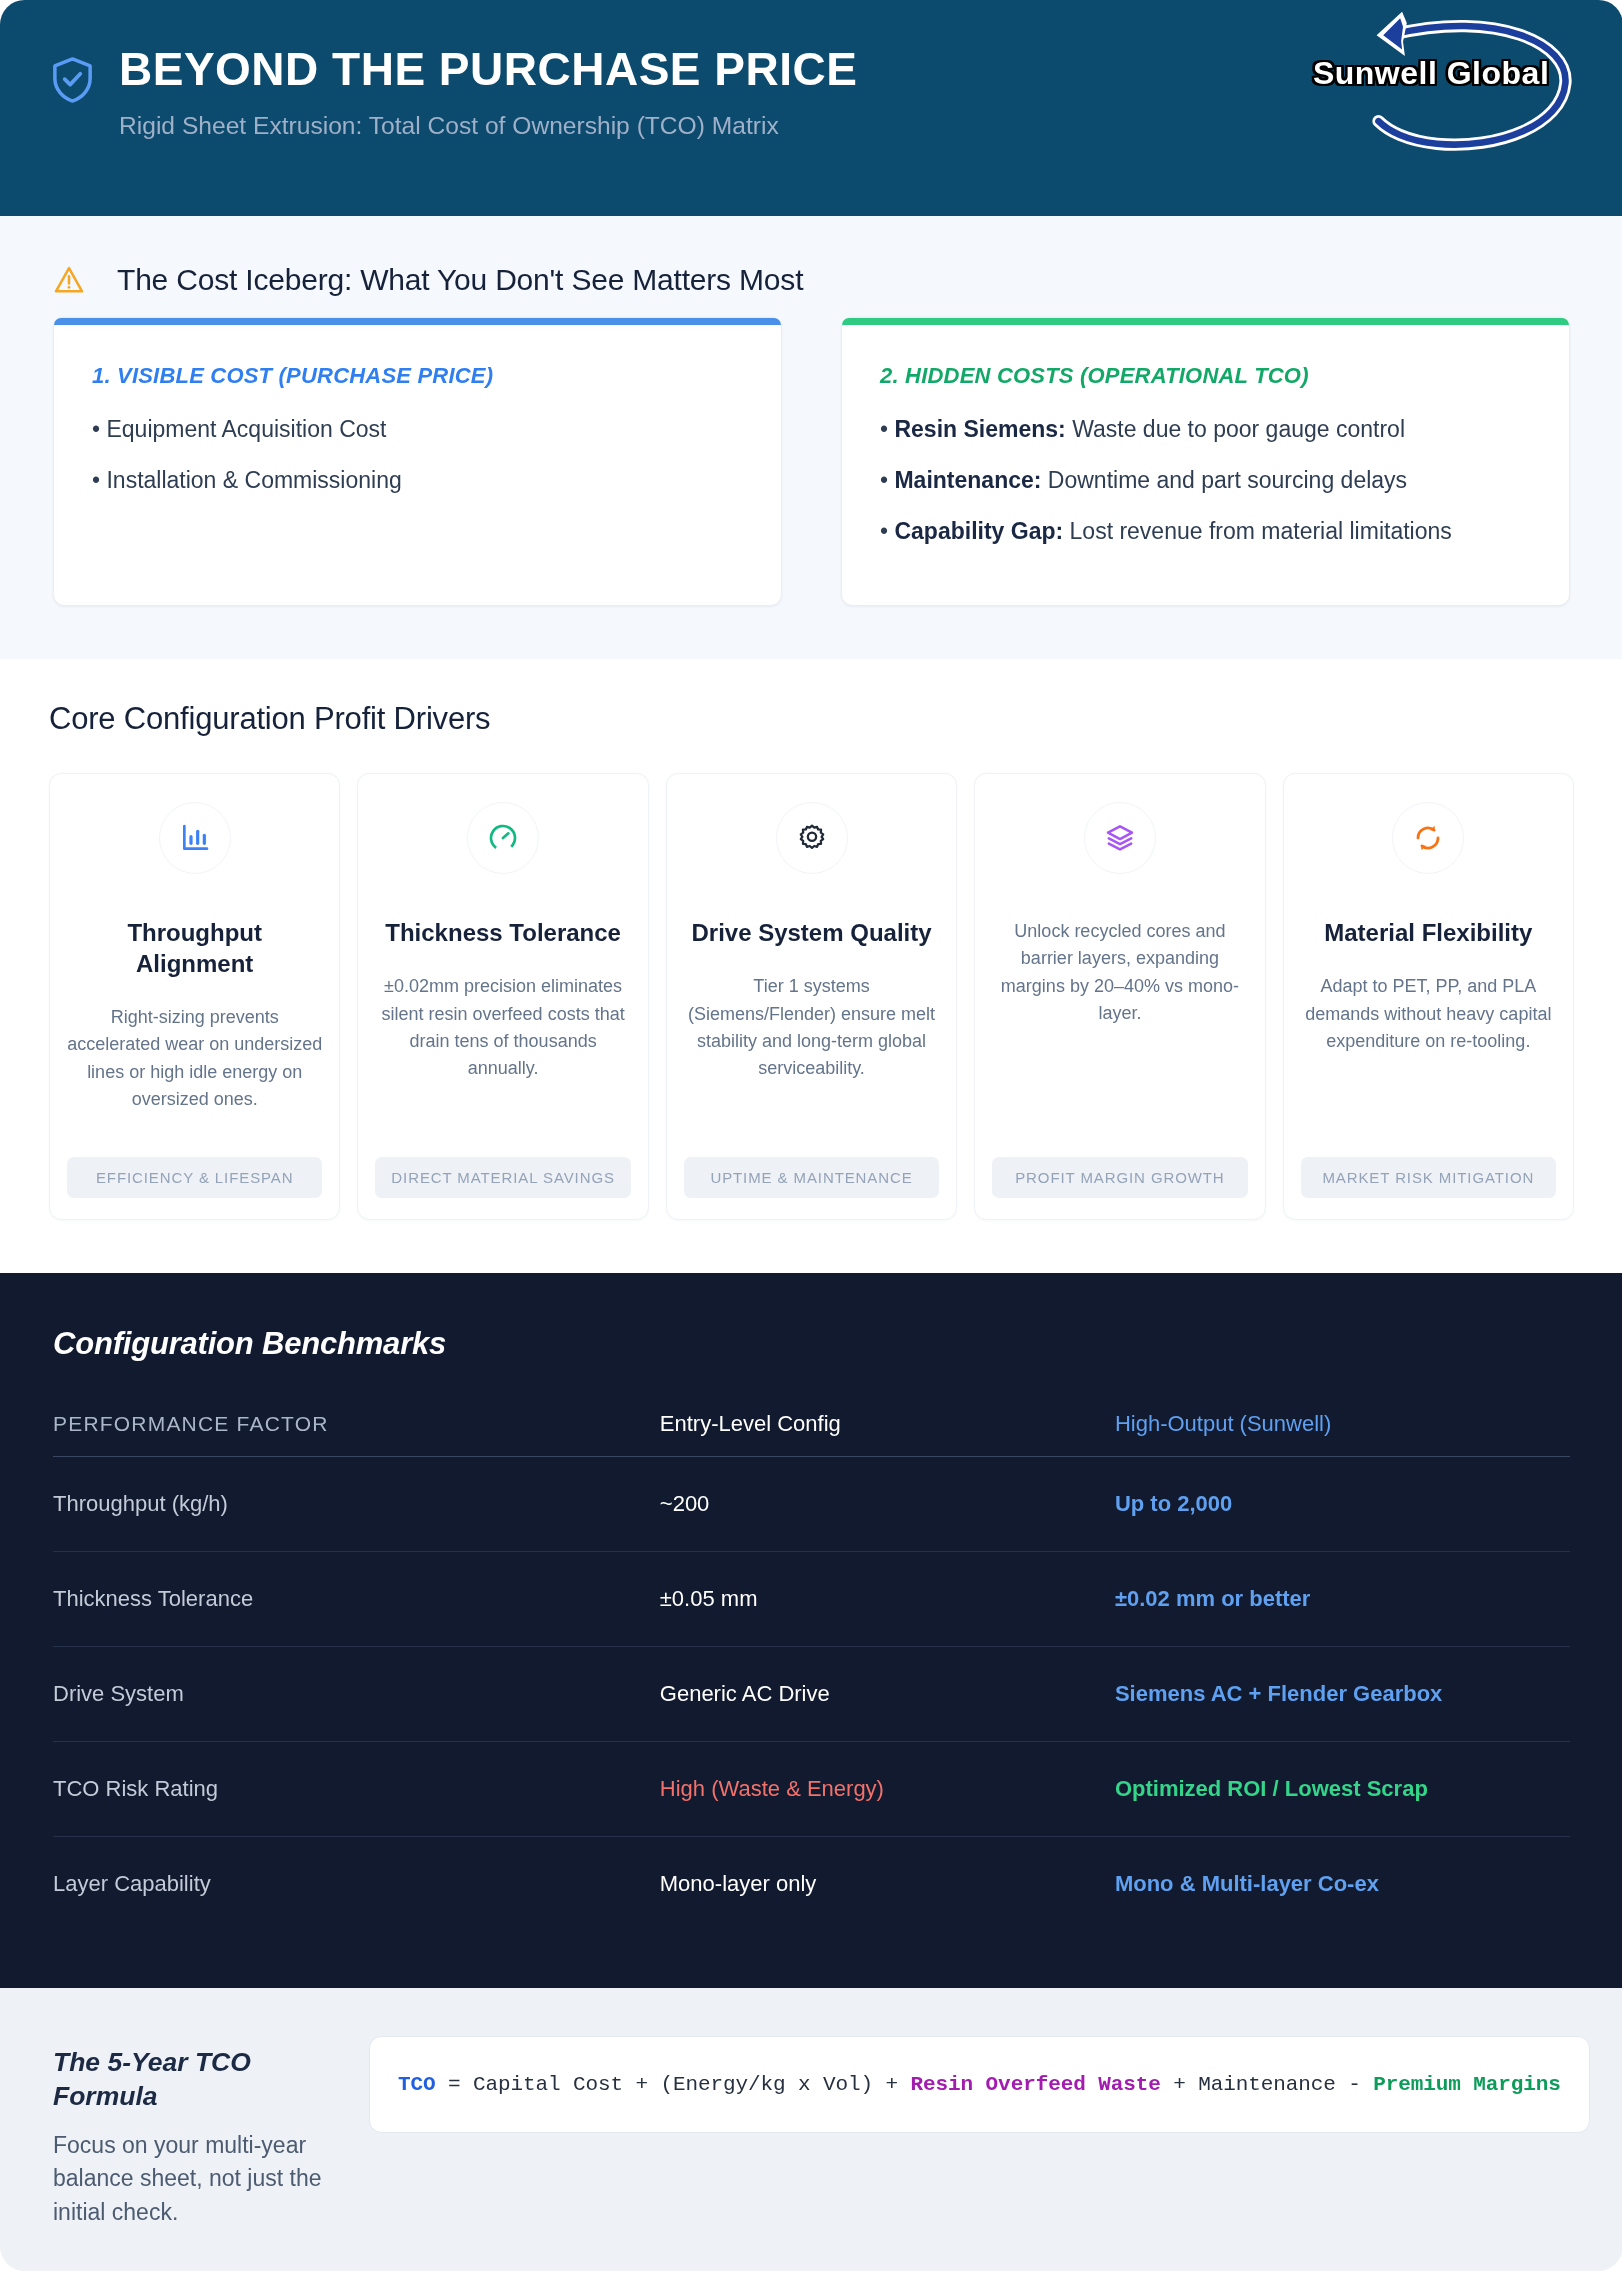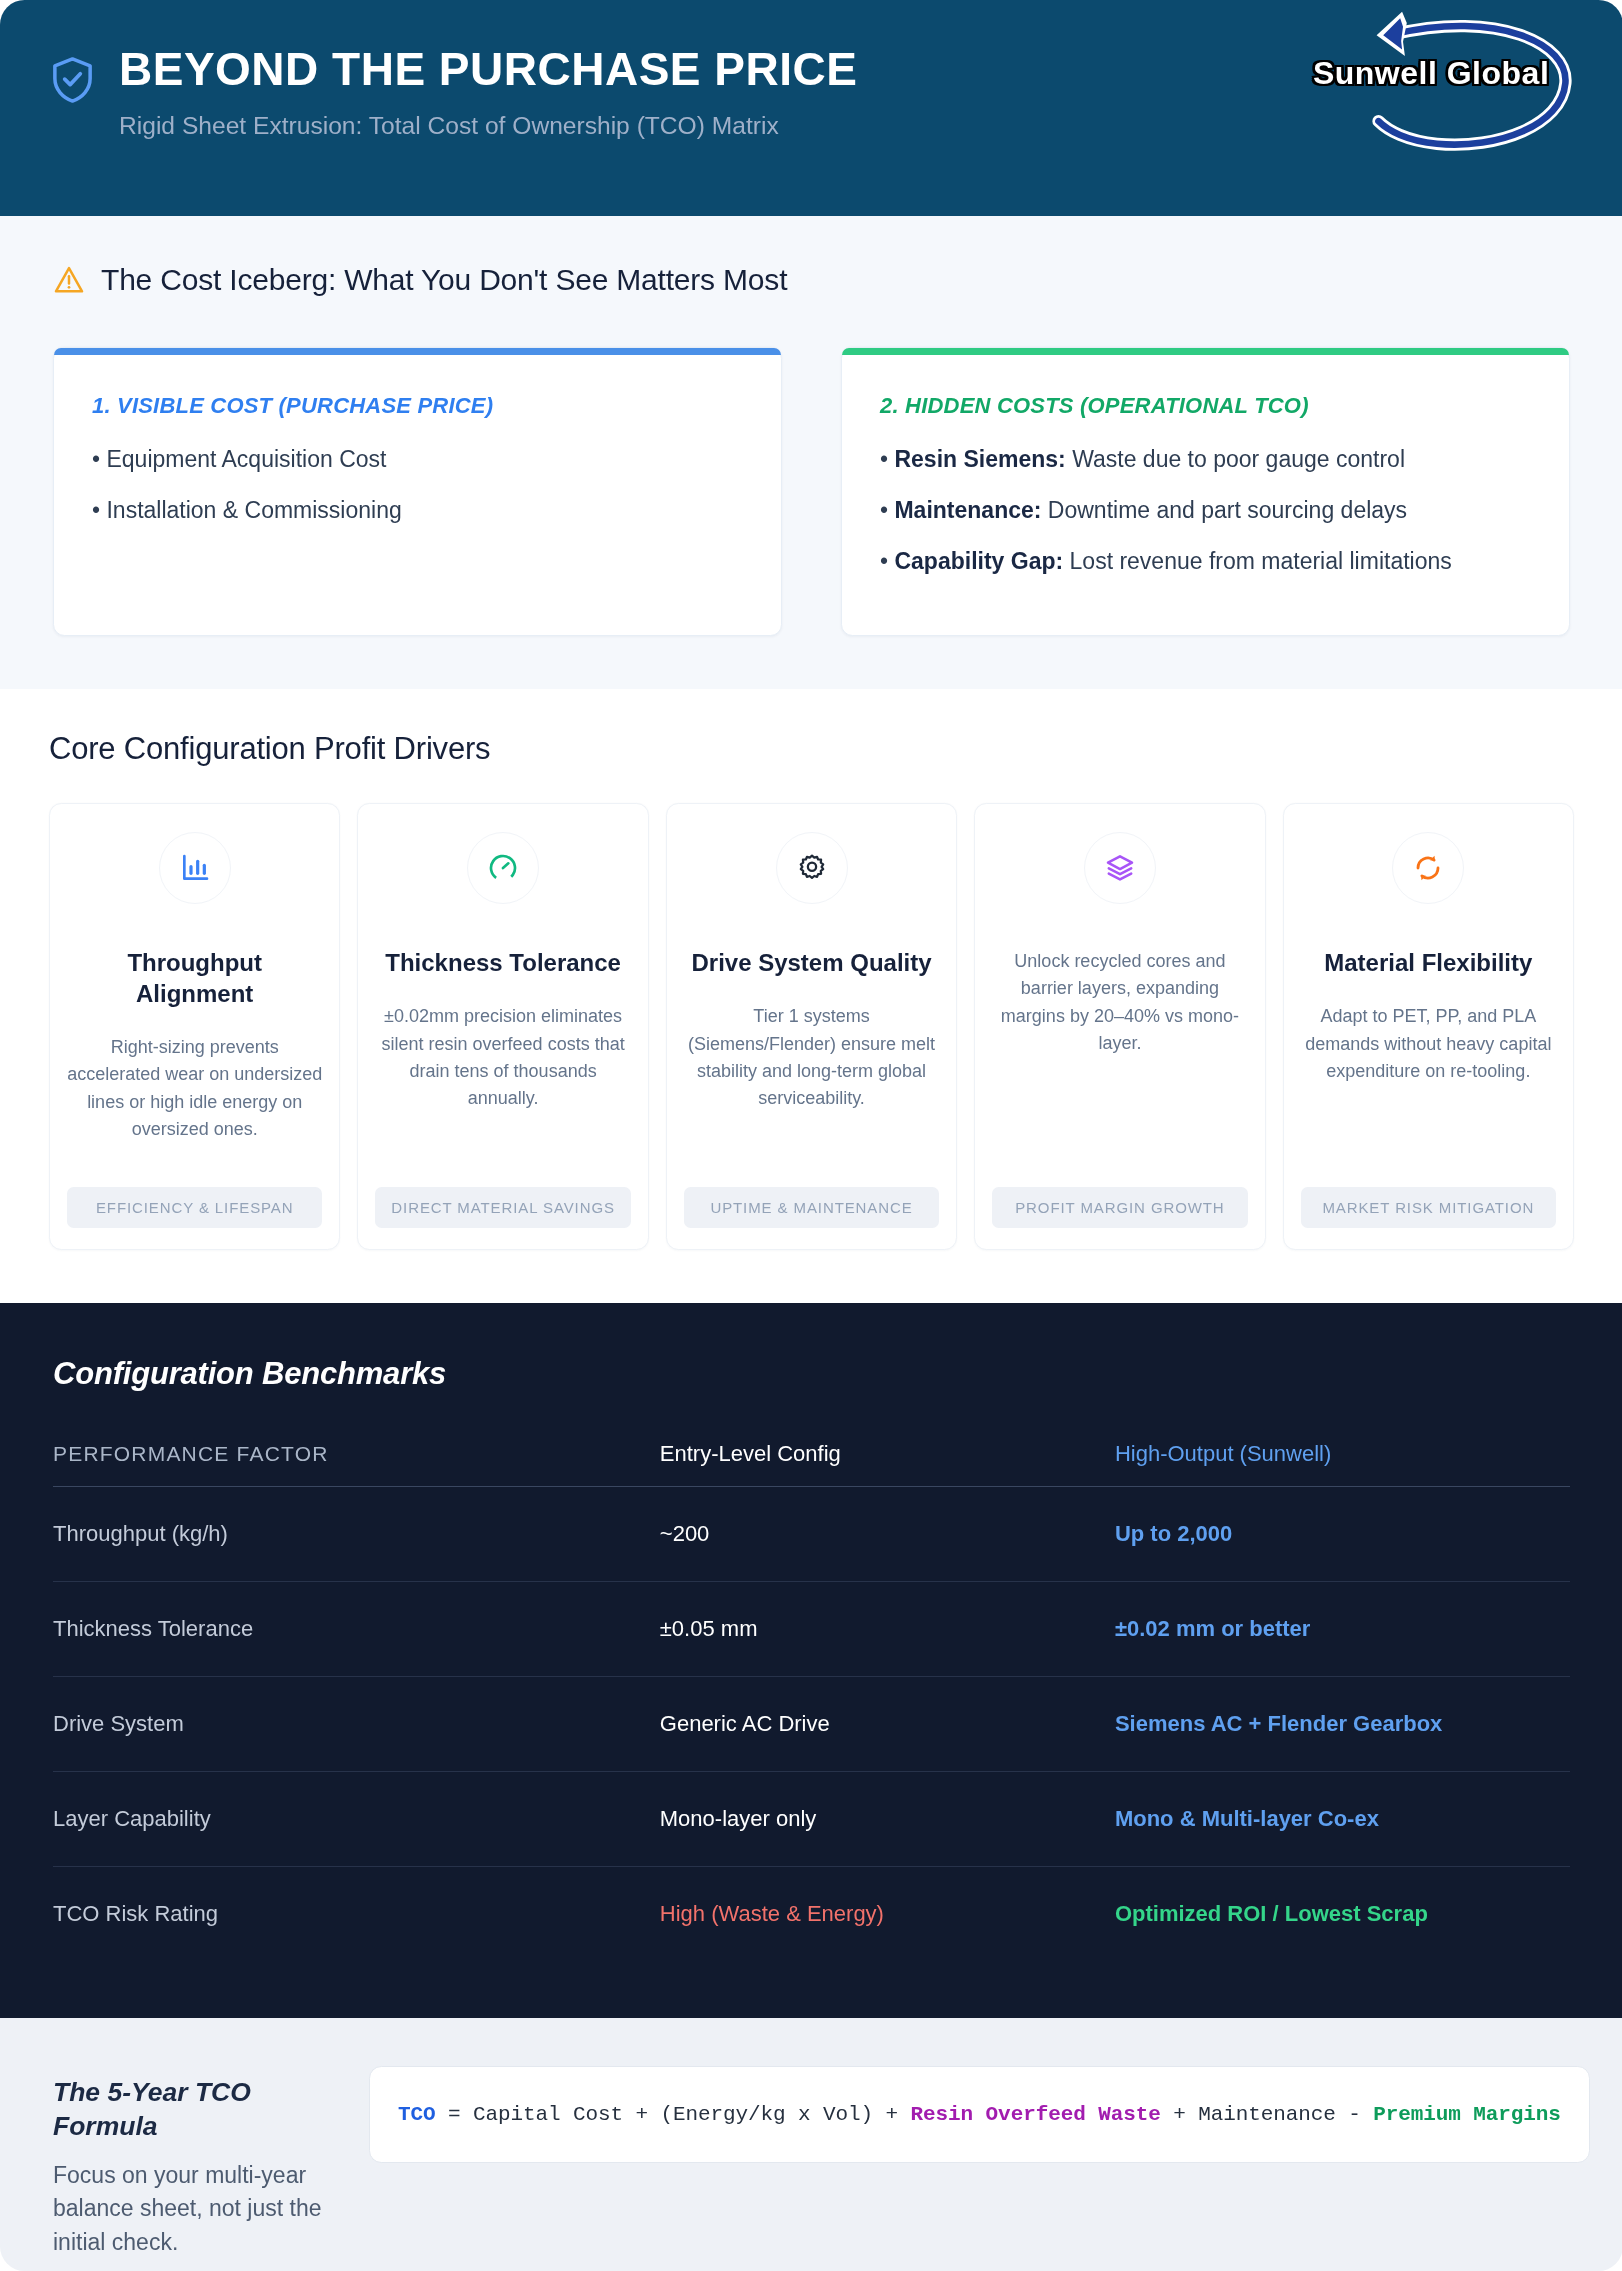--- a/index.html
+++ b/index.html
@@ -71,22 +71,22 @@
   }
 
   
   .iceberg {
     background: #f5f8fc;
     padding: 47px 53px 53px 53px;
   }
   .sec-head {
     display: flex;
     align-items: center;
-    gap: 16px;
-    margin-bottom: 50px;
+    gap: 32px;
+    margin-bottom: 20px;
   }
   .warn-icon { width: 32px; height: 30px; flex: 0 0 auto; }
   .sec-head-title {
     font-size: 30px;
     color: #16213a;
     font-weight: normal;
     letter-spacing: -0.2px;
   }
   .cards-2 { display: flex; gap: 59px; }
   .cost-card {
@@ -424,28 +424,28 @@
           <td class="td-factor">Thickness Tolerance</td>
           <td class="td-entry">±0.05 mm</td>
           <td class="td-high">±0.02 mm or better</td>
         </tr>
         <tr>
           <td class="td-factor">Drive System</td>
           <td class="td-entry">Generic AC Drive</td>
           <td class="td-high">Siemens AC + Flender Gearbox</td>
         </tr>
         <tr>
+          <td class="td-factor">TCO Risk Rating</td>
+          <td class="td-entry risk">High (Waste &amp; Energy)</td>
+          <td class="td-high risk">Optimized ROI / Lowest Scrap</td>
+        </tr>
+        <tr>
           <td class="td-factor">Layer Capability</td>
           <td class="td-entry">Mono-layer only</td>
           <td class="td-high">Mono &amp; Multi-layer Co-ex</td>
-        </tr>
-        <tr>
-          <td class="td-factor">TCO Risk Rating</td>
-          <td class="td-entry risk">High (Waste &amp; Energy)</td>
-          <td class="td-high risk">Optimized ROI / Lowest Scrap</td>
         </tr>
       </tbody>
     </table>
   </div>
 
   <div class="formula-sec">
     <div class="formula-left">
       <div class="formula-head">The 5-Year TCO Formula</div>
       <div class="formula-note">Focus on your multi-year balance sheet, not just the initial check.</div>
     </div>

